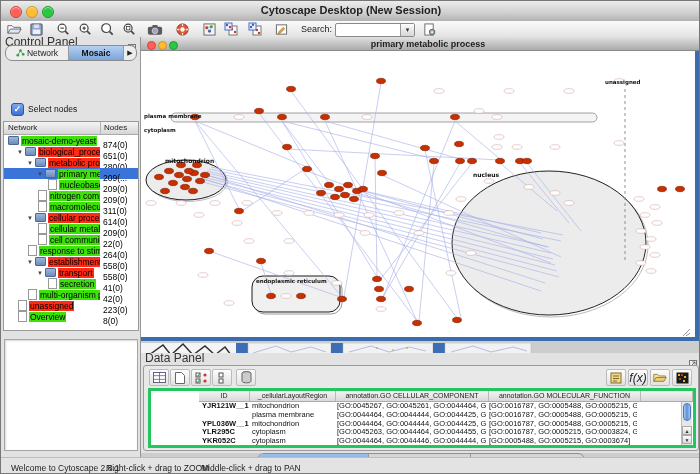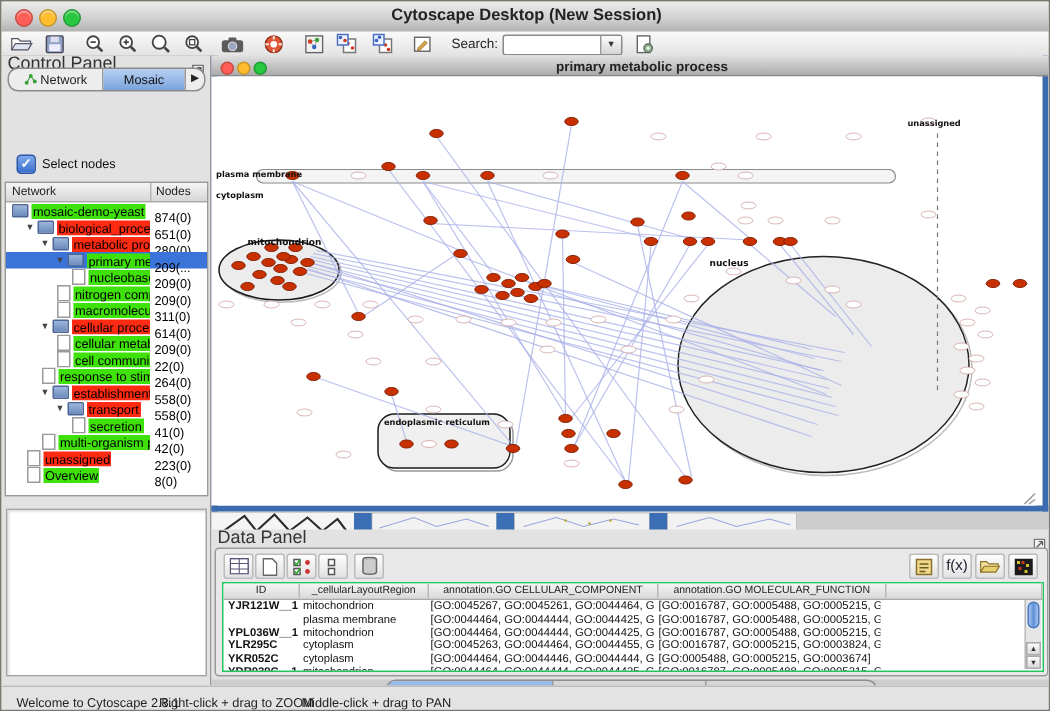--- a/index.html
+++ b/index.html
@@ -22,21 +22,21 @@
   #search-combo{position:absolute;left:334px;top:1.5px;width:78px;height:12px;background:#fff;border:1px solid #8a8a8a;border-radius:2px;}
   #search-combo input{position:absolute;left:1px;top:0;width:60px;height:10px;border:none;outline:none;font-size:8px;background:transparent;}
   #search-combo .dd{position:absolute;right:0;top:0;width:13px;height:12px;background:linear-gradient(#fdfdfd,#d5d5d5);
     border-left:1px solid #999;font-size:7px;color:#333;text-align:center;line-height:12px;}
   
   #control-panel{position:absolute;left:0;top:36px;width:140px;height:420px;background:#e2e2e2;border-right:1px solid #979797;box-sizing:border-box;}
   .panel-title{position:absolute;left:4px;top:0;font-size:12px;color:#333;line-height:10px;}
   .float-ic{position:absolute;right:4px;top:1px;}
   #cp-tabs{position:absolute;left:4px;top:8px;width:130px;height:14px;border:1px solid #8c8c8c;border-radius:7px;background:#ededed;overflow:hidden;display:flex;}
   #tab-network{flex:0 0 62px;display:flex;align-items:center;justify-content:center;gap:2px;font-size:8.5px;color:#222;border-right:1px solid #9a9a9a;}
-  #tab-mosaic{flex:0 0 54px;display:flex;align-items:center;justify-content:center;font-size:8.5px;font-weight:normal;color:#111;
+  #tab-mosaic{flex:0 0 54px;display:flex;align-items:center;justify-content:center;font-size:8.5px;font-weight:bold;color:#111;
     background:linear-gradient(#b6d0f2,#7ba4dc);border-right:1px solid #9a9a9a;}
   #tab-arrow{flex:1;text-align:center;font-size:7px;line-height:13px;color:#222;}
   #ncs-box{position:absolute;left:4px;top:26px;width:130px;height:34px;border:1px solid #a9a9a9;border-radius:4px;box-sizing:border-box;}
   #ncs-legend{position:absolute;left:6px;top:-5px;background:#e2e2e2;padding:0 2px;font-size:8px;color:#222;}
   #ncs-select{position:absolute;left:7px;top:8px;width:114px;height:15px;background:linear-gradient(#fff,#e9e9e9);
     border:1px solid #8f8f8f;border-radius:8px;font-size:8.5px;color:#111;line-height:14px;text-align:center;box-sizing:border-box;}
   #ncs-select .stepper{position:absolute;right:2px;top:1.5px;width:12px;height:10px;border-radius:4px;
     background:linear-gradient(#8fb7f2,#3d71cf);color:#fff;font-size:5px;line-height:5px;text-align:center;}
   #select-nodes{position:absolute;left:10px;top:66px;height:12px;display:flex;align-items:center;gap:4px;}
   #select-nodes .cb{width:11px;height:11px;border-radius:3px;background:linear-gradient(#7fa9ec,#3a6fd0);
@@ -63,21 +63,21 @@
   #frame-titlebar{position:absolute;left:-4px;top:0;width:558px;height:14px;
     background:linear-gradient(#e0e0e0,#ababab);border-bottom:1px solid #8a8a8a;box-sizing:border-box;}
   #frame-titlebar .ftl{position:absolute;top:3.5px;width:7px;height:7px;border-radius:50%;}
   #frame-title{position:absolute;left:0;right:0;top:1.5px;text-align:center;font-size:9px;font-weight:bold;color:#222;margin-left:16px;}
   #net-canvas{position:absolute;left:-4px;top:14px;width:550px;height:286px;background:#fff;}
   #strip{position:absolute;left:140px;top:340px;width:560px;height:12px;}
   
   #data-panel{position:absolute;left:140px;top:352px;width:560px;height:100px;background:#e2e2e2;}
   #dp-body{position:absolute;left:2px;top:12px;width:556px;height:86px;background:#e8e8e8;border:1px solid #9a9a9a;border-radius:3px;box-sizing:border-box;}
   .dpi{position:absolute;top:3px;width:18px;height:15px;display:flex;align-items:center;justify-content:center;background:linear-gradient(#fdfdfd,#e2e2e2);border:1px solid #bbb;border-radius:2px;}
-  #dp-table{position:absolute;left:4px;top:22px;width:548px;height:60px;background:#fff;border:1px solid #22c55e;box-sizing:border-box;overflow:hidden;}
+  #dp-table{position:absolute;left:4px;top:22px;width:548px;height:60px;background:#fff;border:3px solid #22c55e;box-sizing:border-box;overflow:hidden;padding-left:48px;}
   #dp-thead{display:flex;height:10px;background:linear-gradient(#f4f4f4,#d9d9d9);border-bottom:1px solid #aaa;}
   #dp-thead span{font-size:7px;color:#222;text-align:center;border-right:1px solid #b8b8b8;overflow:hidden;white-space:nowrap;line-height:10px;}
   .dprow{display:flex;height:8.8px;}
   .dprow span{font-size:7.5px;color:#111;line-height:8.8px;white-space:nowrap;overflow:hidden;padding-left:3px;box-sizing:border-box;}
   .dprow span:first-child{font-weight:bold;}
   #dp-vscroll{position:absolute;right:1px;top:11px;width:10px;height:46px;background:#e6e6e6;border-left:1px solid #bbb;}
   #dp-vscroll .thumb{position:absolute;left:1px;top:1px;width:8px;height:18px;border-radius:4px;background:linear-gradient(90deg,#a7c6ef,#5e91d8,#a7c6ef);border:1px solid #4a79bd;box-sizing:border-box;}
   .mini-arr{position:absolute;right:1px;width:10px;height:9px;background:linear-gradient(#fdfdfd,#d8d8d8);border:1px solid #aaa;box-sizing:border-box;
     font-size:5px;text-align:center;line-height:8px;color:#333;}
   
@@ -611,21 +611,21 @@
             <ellipse cx="5.5" cy="2.2" rx="4.5" ry="1.7" fill="#bbb" stroke="#666"></ellipse>
             <path d="M1,2.2 v8 a4.5,1.7 0 0 0 9,0 v-8" fill="#ccc" stroke="#666"></path>
           </svg>
         </span>
       <span class="dpi" style="right:72px;left:auto">
           <svg width="12" height="12" viewBox="0 0 12 12">
             <rect x="1" y="1" width="10" height="10" fill="#f0d98a" stroke="#8a6f2a"></rect>
             <path d="M3,4 h6 M3,6.5 h6 M3,9 h4" stroke="#6b5a22" stroke-width="0.9"></path>
           </svg>
         </span>
-      <span class="dpi" style="right:50px;left:auto;font-size:10px;color:#223">f(x)</span>
+      <span class="dpi" style="right:50px;left:auto;font-size:12px;font-style:italic;color:#223">f(x)</span>
       <span class="dpi" style="right:28px;left:auto">
           <svg width="14" height="11" viewBox="0 0 18 14">
             <path d="M1,12 L1,3 h5 l2,2 h8 v2" fill="#f3e39a" stroke="#8a6f2a"></path>
             <path d="M1,12 L4,7 h13 l-3,5 z" fill="#e8cf6e" stroke="#8a6f2a"></path>
           </svg>
         </span>
       <span class="dpi" style="right:6px;left:auto">
           <svg width="13" height="12" viewBox="0 0 13 12">
             <rect x="0.5" y="0.5" width="12" height="11" fill="#1a1a1a"></rect>
             <rect x="2" y="2" width="2" height="2" fill="#d4c02a"></rect>

